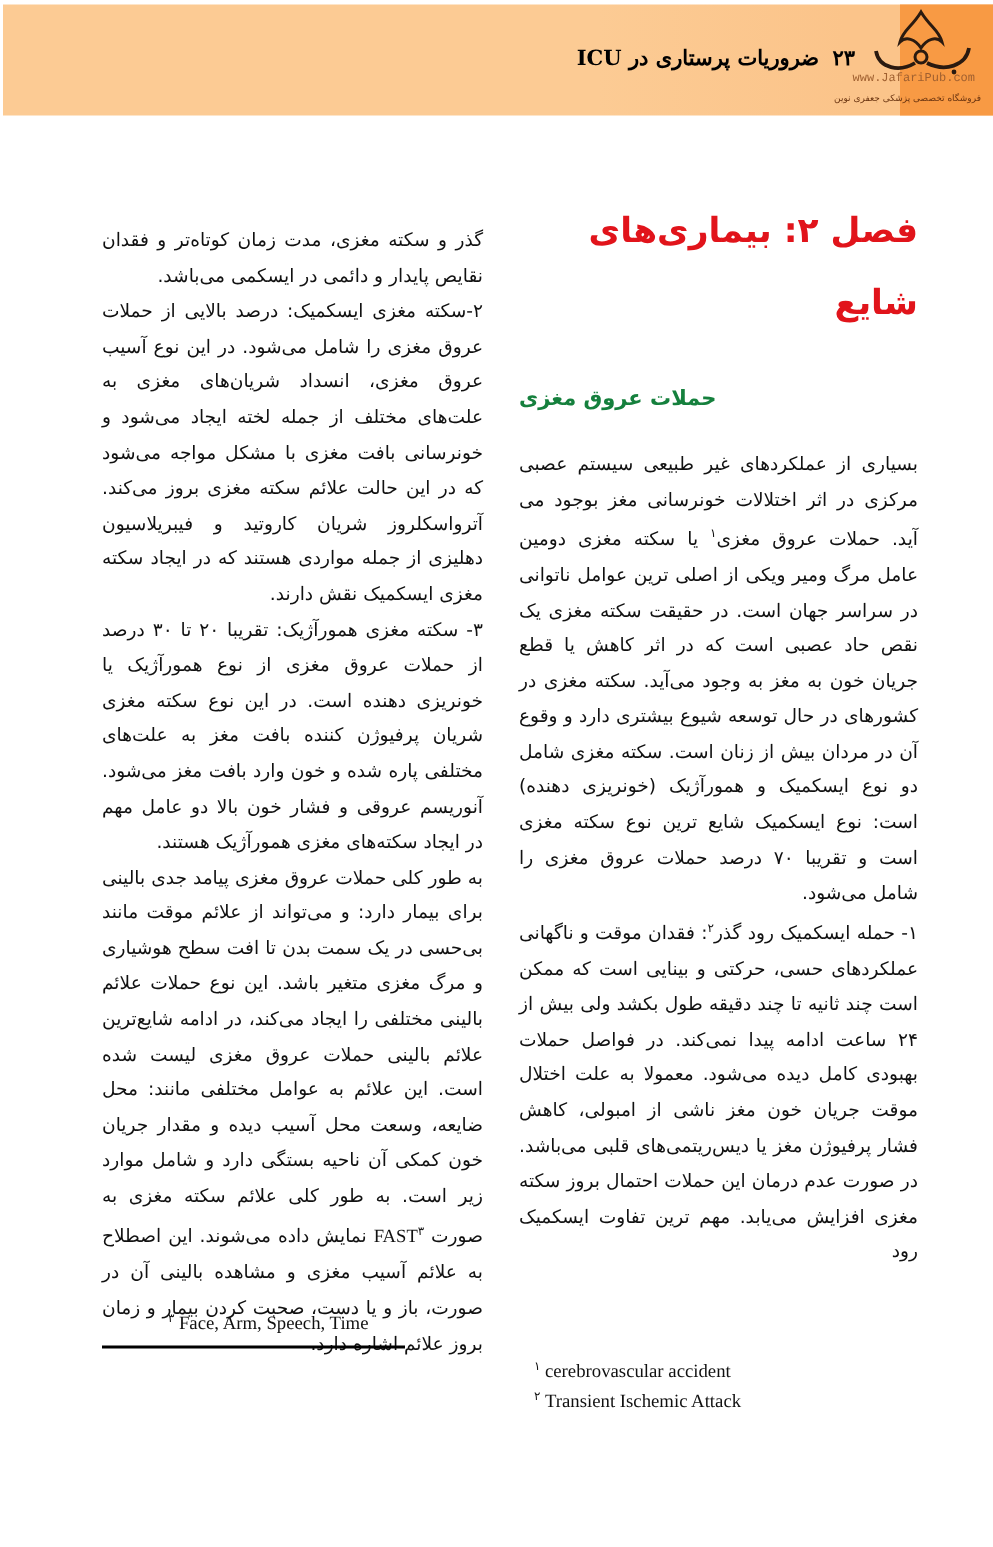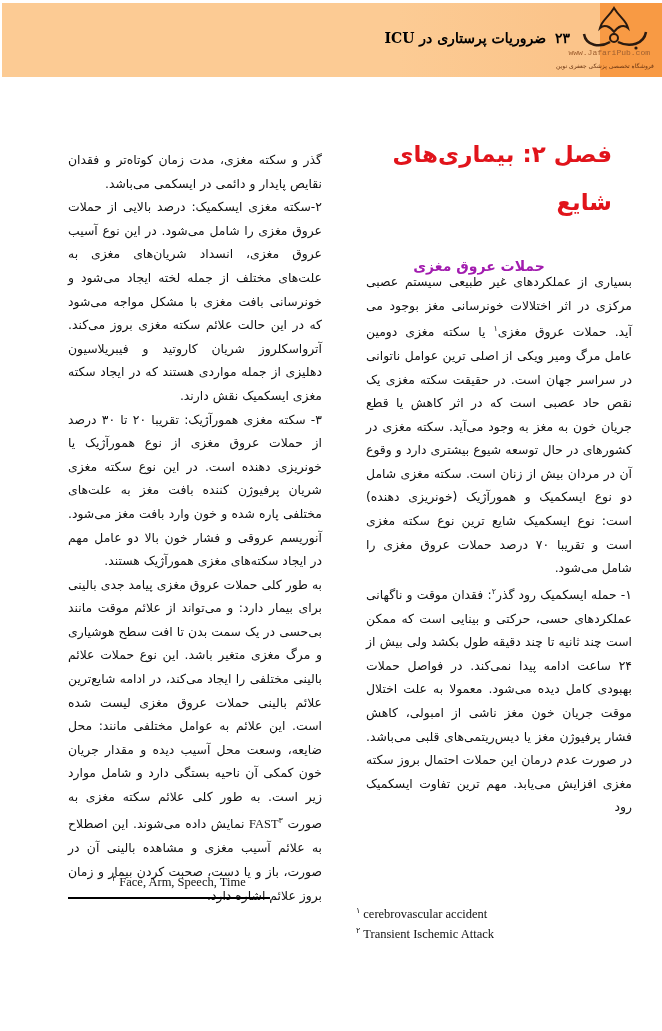--- a/index.html
+++ b/index.html
@@ -26,29 +26,29 @@
     .running-title {
       position:absolute; right:92px; top:30px; direction:rtl; font-size:14px; font-weight:bold;
       color:#000; font-family:"DejaVu Serif", serif; white-space:nowrap;
     }
     .running-title .pg { color:#000; margin-left:4px;margin-top:29px; }
     .col {
       position:absolute; direction:rtl; text-align:justify; font-size:12.4px; line-height:23.6px; color:#111;
       font-family:"DejaVu Sans", sans-serif;
     }
     .col p { margin:0; }
-    .col-right { left:346px; top:270px; width:266px;margin-left:20px; }
+    .col-right { left:346px; top:297px; width:266px; }
     .col-left { left:68px; top:100px; width:254px;margin-top:48px; }
     .chapter-title {
       position:absolute; left:346px; top:130px; width:266px; direction:rtl; 
       color:#e1141b; font-weight:bold; font-size:23px; line-height:48px; font-family:"DejaVu Sans", sans-serif;
     }
     .section-heading {
-      position:absolute; left:346px; top:258px; width:266px; direction:rtl; text-align:center;
-      color:#a21caf; font-size:14px; font-weight:bold;
+      position:absolute; left:346px; top:258px; width:266px; direction:rtl; text-align:left;
+      color:#15803d; font-size:14px; font-weight:bold;
     }
     .fn-rule { position:absolute; left:68px; top:897px; width:202px; height:2px; background:#000; }
     .footnote {
       position:absolute; font-family:"Liberation Serif", serif; font-size:12.5px; color:#111; white-space:nowrap; direction:ltr;
     }
     .footnote sup { font-size:8px; margin-right:3px; }
     .fn-1 { left:356px; top:906px; }
     .fn-2 { left:356px; top:926px; }
     .fn-3 { left:68px; top:874px;margin-left:44px; }
     sup.ref { font-size:8px; }

